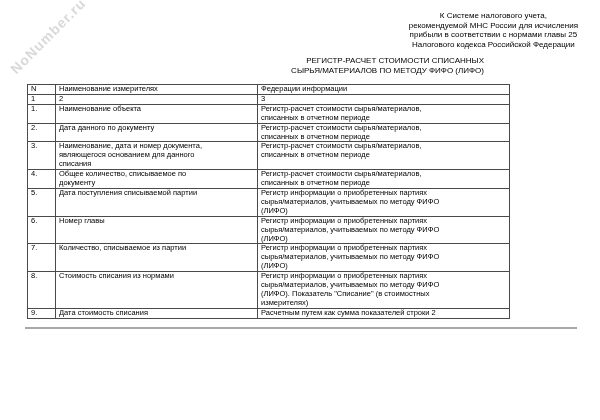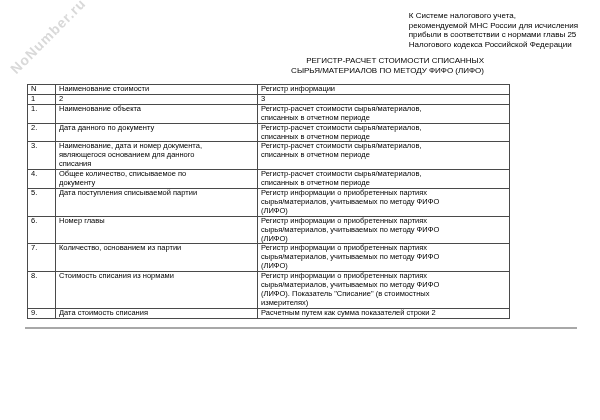--- a/index.html
+++ b/index.html
@@ -21,21 +21,21 @@
     color: #d9d9d9;
     font-size: 14px;
     font-weight: bold;
     letter-spacing: 1px;
     user-select: none;
   }
   .header-note {
     position: absolute;
     top: 11px;
     right: 22px;
-    text-align: left;
+    text-align: center;
     font-size: 8px;
     line-height: 9.6px;
     white-space: pre-line;
   }
   .doc-title {
     position: absolute;
     top: 56px;
     left: 0;
     width: 484px;
     text-align: right;
@@ -87,22 +87,22 @@
 
 <table class="register">
   <colgroup>
     <col class="col-num">
       <col class="col-name">
       <col class="col-source">
   </colgroup>
   <tbody>
     <tr>
       <td>N</td>
-      <td>Наименование стоимости</td>
-      <td>Регистр информации</td>
+      <td>Наименование измерителях</td>
+      <td>Федерации информации</td>
     </tr>
     <tr>
       <td>1</td>
       <td>2</td>
       <td>3</td>
     </tr>
     <tr>
       <td>1.</td>
       <td>Наименование объекта</td>
       <td>Регистр-расчет стоимости сырья/материалов,
@@ -138,21 +138,21 @@
     </tr>
     <tr>
       <td>6.</td>
       <td>Номер главы</td>
       <td>Регистр информации о приобретенных партиях
 сырья/материалов, учитываемых по методу ФИФО
 (ЛИФО)</td>
     </tr>
     <tr>
       <td>7.</td>
-      <td>Количество, основанием из партии</td>
+      <td>Количество, списываемое из партии</td>
       <td>Регистр информации о приобретенных партиях
 сырья/материалов, учитываемых по методу ФИФО
 (ЛИФО)</td>
     </tr>
     <tr>
       <td>8.</td>
       <td>Стоимость списания из нормами</td>
       <td>Регистр информации о приобретенных партиях
 сырья/материалов, учитываемых по методу ФИФО
 (ЛИФО). Показатель "Списание" (в стоимостных

